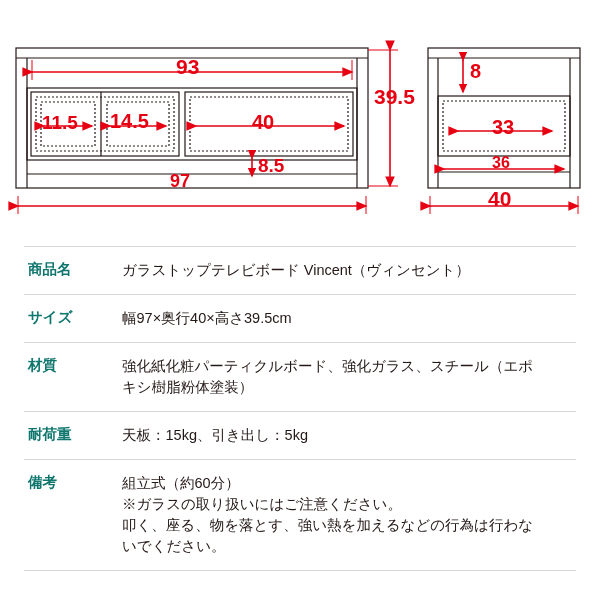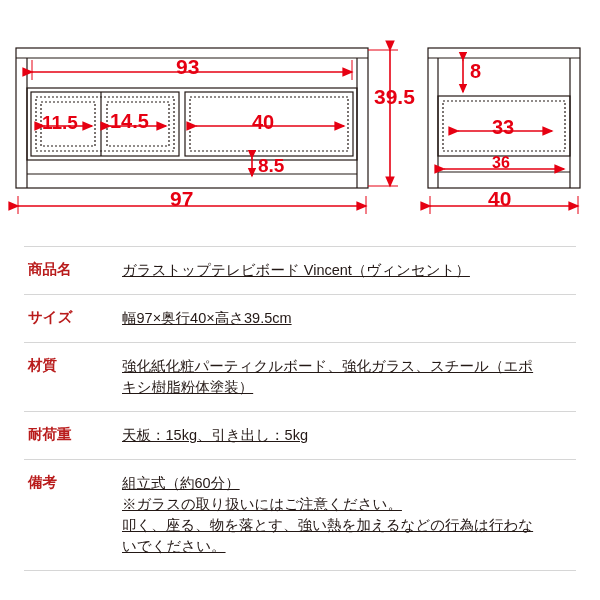--- a/index.html
+++ b/index.html
@@ -53,34 +53,33 @@
   .spec-table tr:last-child {
     border-bottom: 1px solid #d6d6d6;
   }
   .spec-table th {
     width: 78px;
     text-align: left;
     vertical-align: top;
     font-weight: bold;
     font-size: 14.5px;
     padding: 13px 0 13px 4px;
-    color: #b91c1c;
+    color: #0f766e;
     white-space: nowrap;
   }
   .spec-table td {
     vertical-align: top;
     font-size: 14.5px;
     font-weight: normal;
     padding: 13px 0 13px 16px;
     color: #231815;
     line-height: 1.45;
   }
   .spec-table td span {
     display: block;
-    text-decoration: underline;
   }
 </style>
 </head>
 <body>
 
 <div class="diagram">
 
   <svg width="600" height="230" viewBox="0 0 600 230">
     <defs>
       <marker id="ah" markerWidth="7" markerHeight="7" refX="6" refY="3" orient="auto">
@@ -162,21 +161,21 @@
   <div class="dim-text" style="left:42px; top:113px; font-size:19px;text-align:right;">11.5</div>
 
   <div class="dim-text" style="left:110px; top:111px; font-size:20px;text-align:right;">14.5</div>
 
   <div class="dim-text" style="left:252px; top:112px; font-size:20px;">40</div>
 
   <div class="dim-text" style="left:258px; top:156px; font-size:19px;">8.5</div>
 
   <div class="dim-text" style="left:374px; top:86px; font-size:21px;">39.5</div>
 
-  <div class="dim-text" style="left:170px; top:188px; font-size:21px;">97</div>
+  <div class="dim-text" style="left:170px; top:172px; font-size:18px;">97</div>
 
   <div class="dim-text" style="left:470px; top:61px; font-size:20px;">8</div>
 
   <div class="dim-text" style="left:492px; top:117px; font-size:20px;">33</div>
 
   <div class="dim-text" style="left:492px; top:155px; font-size:16px;">36</div>
 
   <div class="dim-text" style="left:488px; top:188px; font-size:21px;">40</div>
 </div>
 

